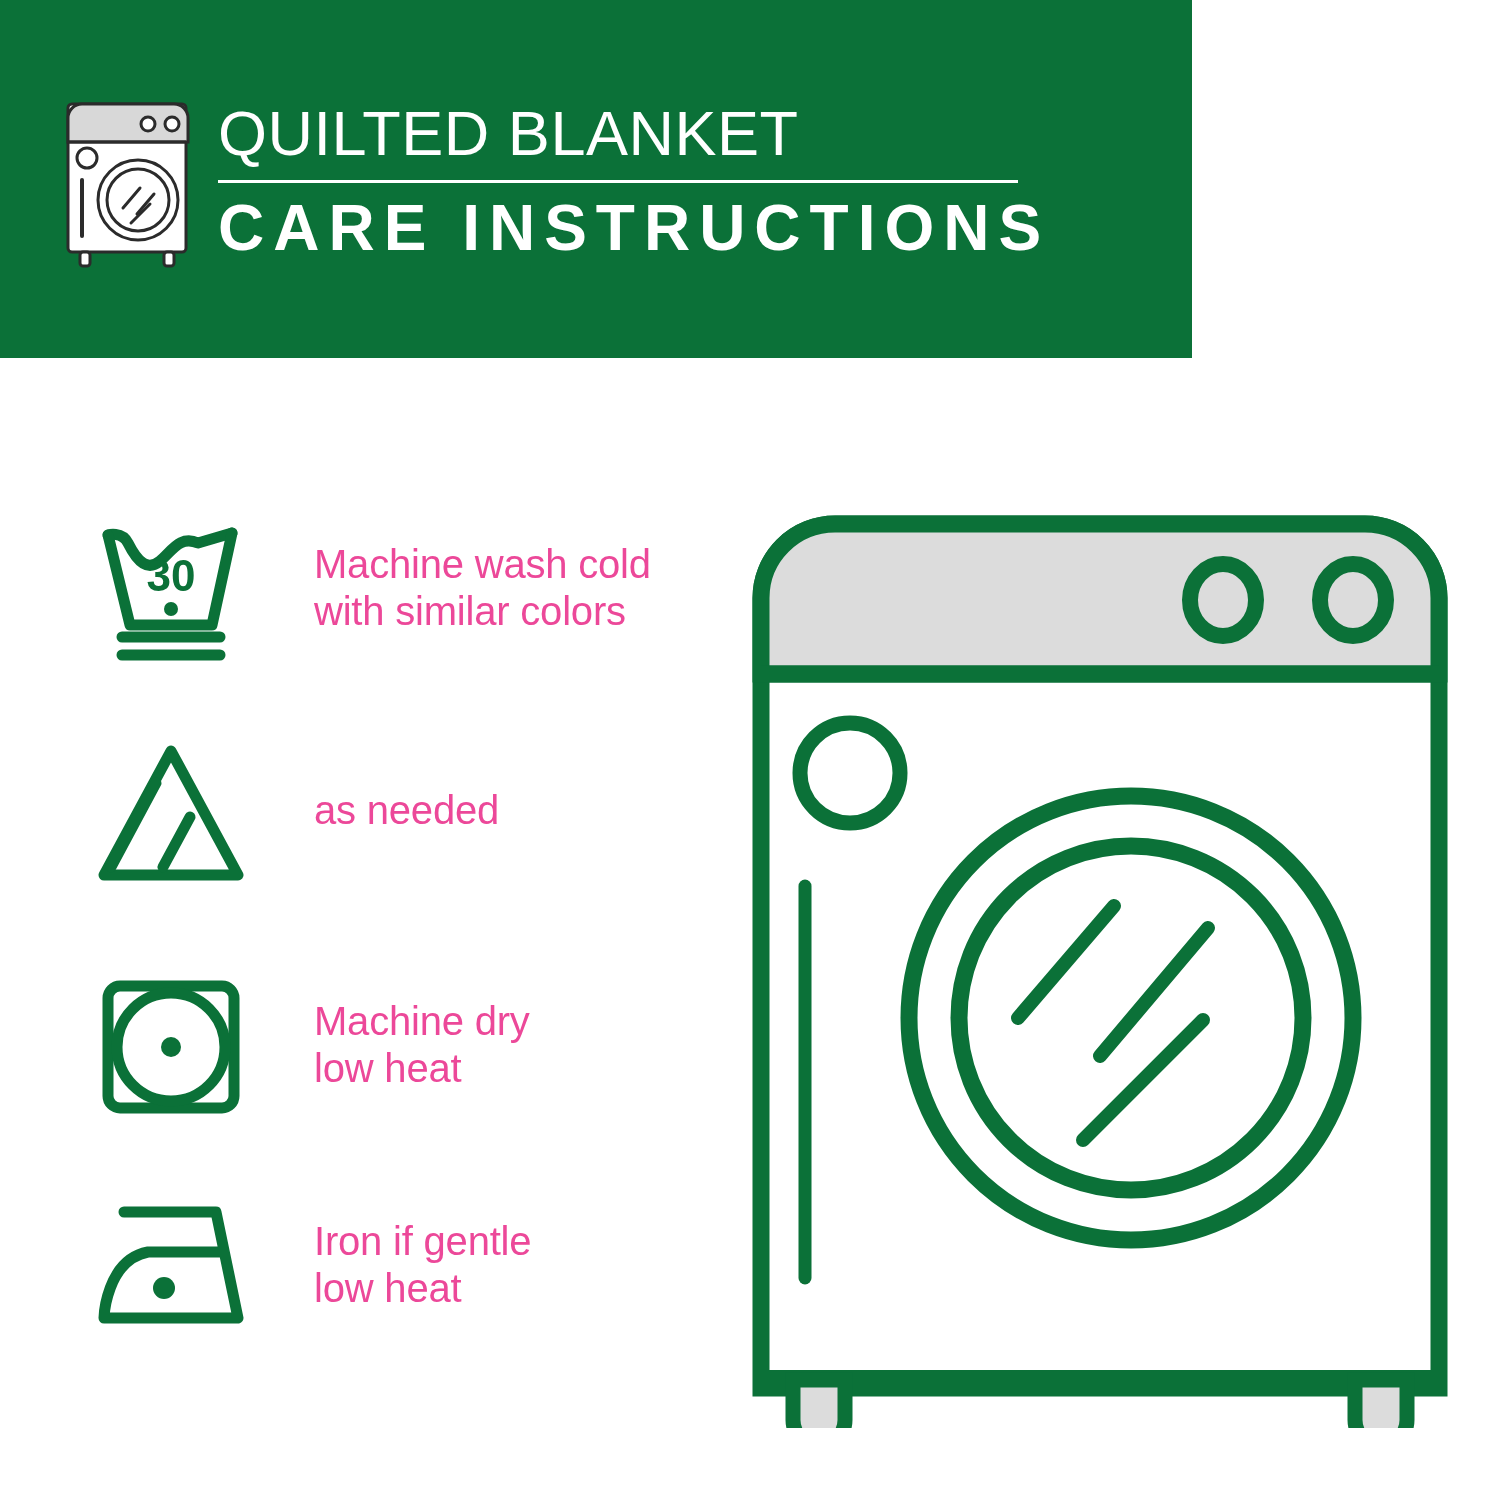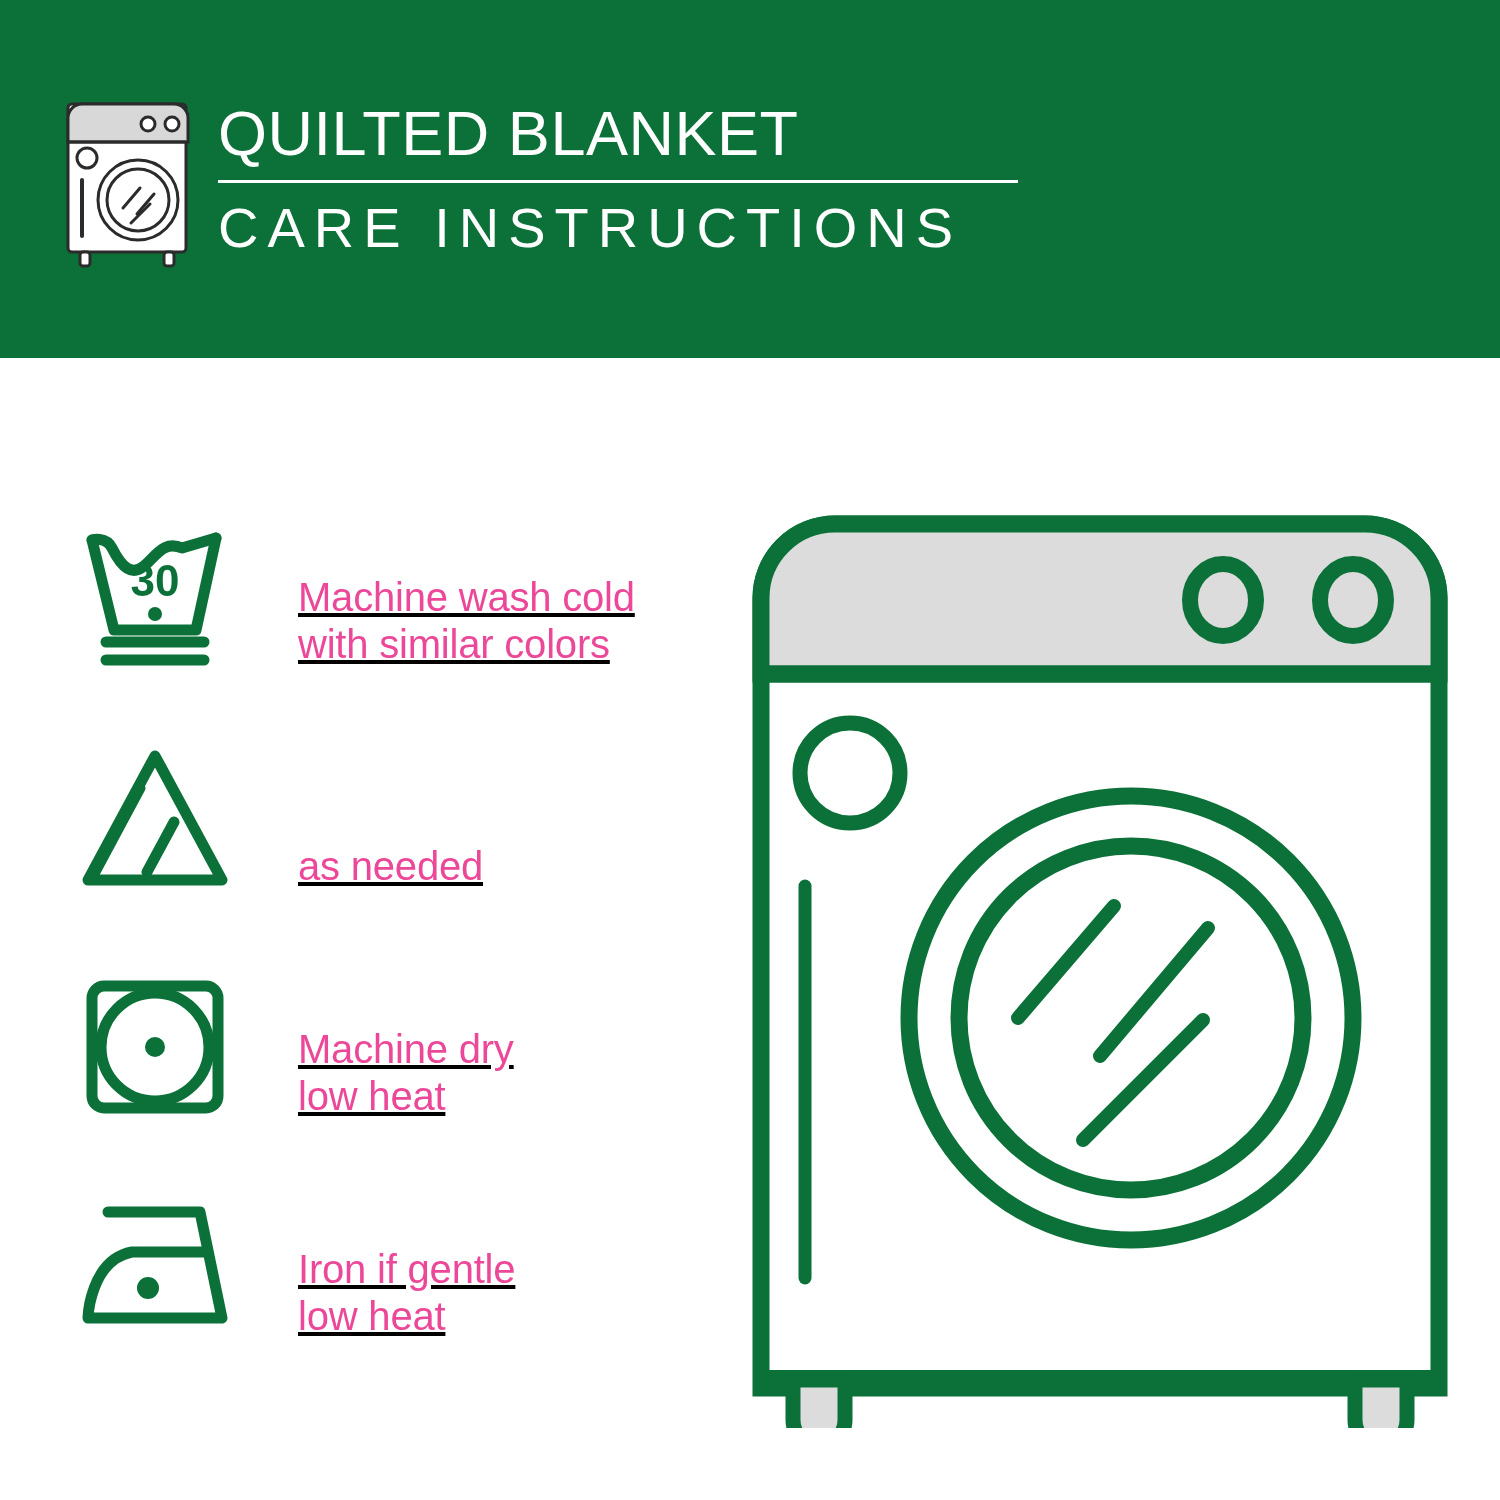--- a/index.html
+++ b/index.html
@@ -13,21 +13,21 @@
     font-family: "Liberation Sans", sans-serif;
     overflow: hidden;
     position: relative;
   }
 
   
   .header-band {
     position: absolute;
     left: 0;
     top: 0;
-    width: 1500px;
+    width: 1192px;
     height: 358px;
     background: #0b7138;
     box-sizing: border-box;
   }
   .header-inner {
     position: absolute;
     left: 60px;
     top: 96px;
     display: flex;
     align-items: flex-start;
@@ -52,23 +52,23 @@
     font-family: "Liberation Sans", sans-serif;
   }
   .title-rule {
     height: 3px;
     background: #ffffff;
     width: 800px;
     margin: 14px 0 10px 0;
   }
   .title-sub {
     color: #ffffff;
-    font-size: 56px;
+    font-size: 64px;
     line-height: 70px;
-    font-weight: 400;
+    font-weight: 700;
     letter-spacing: 9px;
     white-space: nowrap;
     font-family: "Liberation Sans", sans-serif;
   }
 
   
   .body-area {
     position: absolute;
     left: 0;
     top: 358px;
@@ -79,25 +79,24 @@
 
   
   .care-list {
     position: absolute;
     left: 70px;
     top: 150px;
     width: 640px;
   }
   .care-row {
     position: absolute;
-    left: 0;
+    left: 16px;
     display: flex;
-    align-items: flex-end;
+    align-items: center;
     width: 640px;
-    text-decoration: underline;
   }
   .care-row.r0 { top: 0px;   height: 160px; }
   .care-row.r1 { top: 222px; height: 160px; }
   .care-row.r2 { top: 462px; height: 150px; }
   .care-row.r3 { top: 682px; height: 150px; }
 
   .care-icon {
     width: 170px;
     flex: 0 0 170px;
     display: flex;

